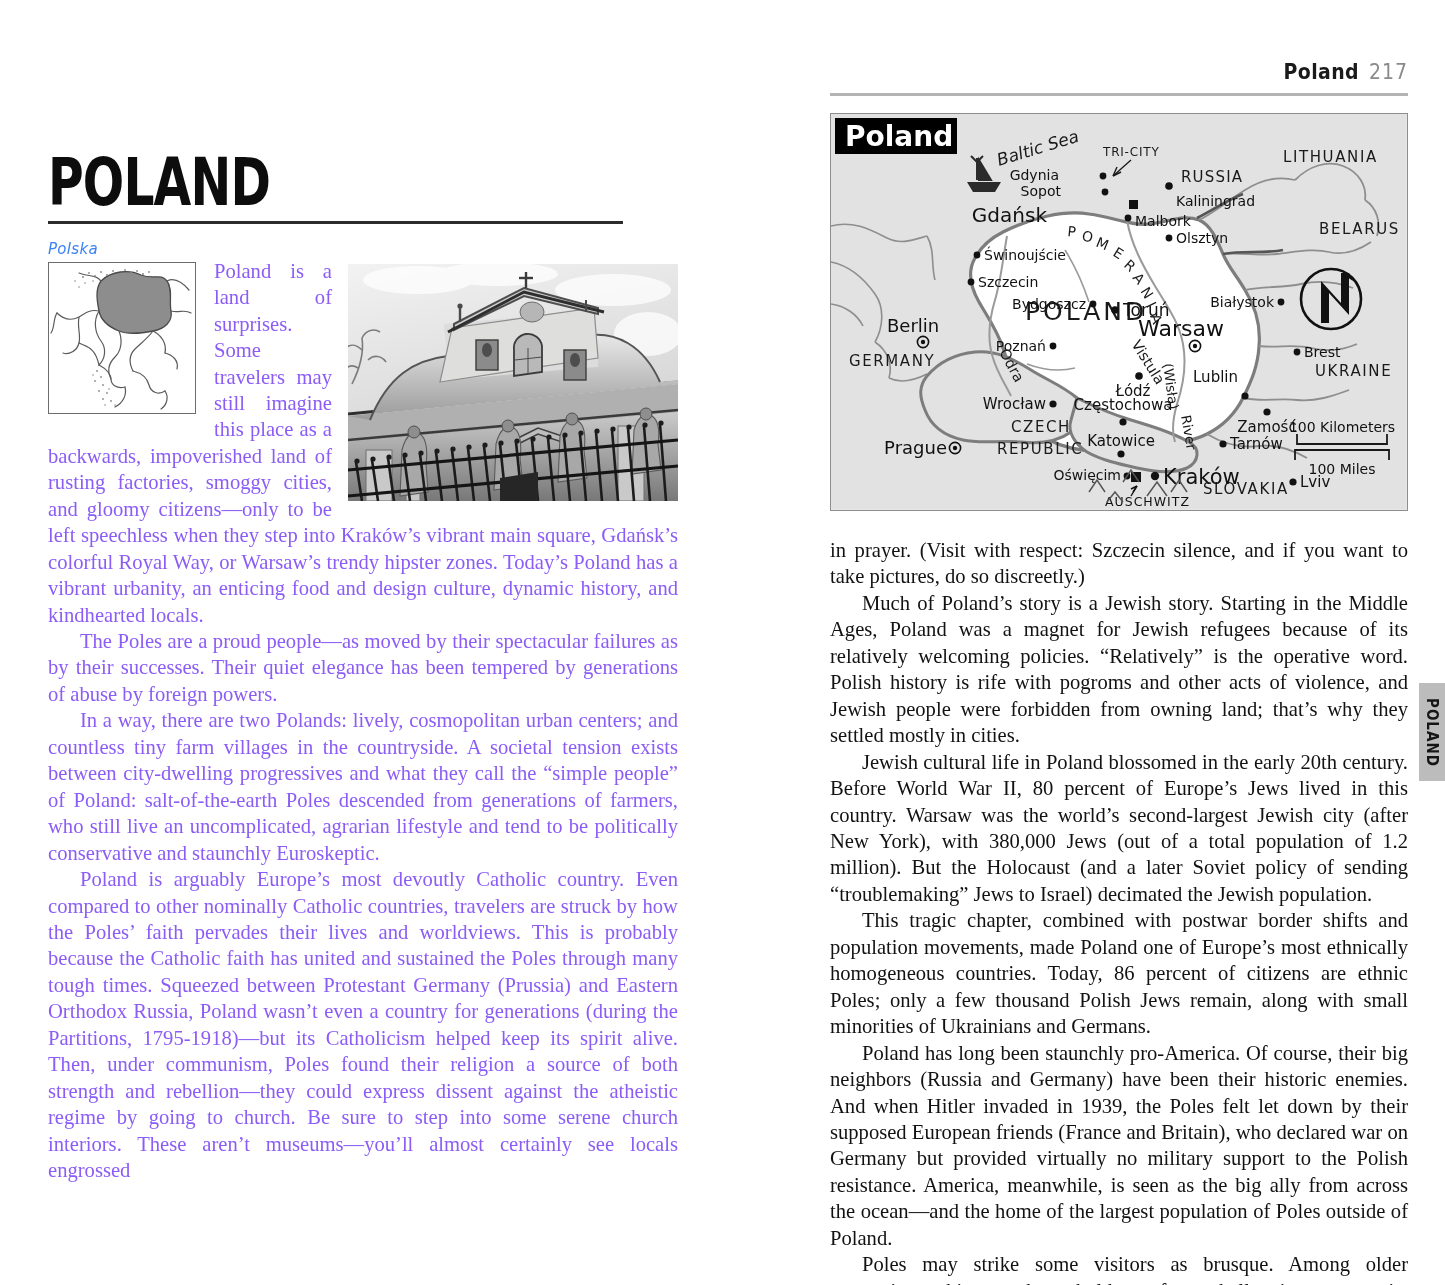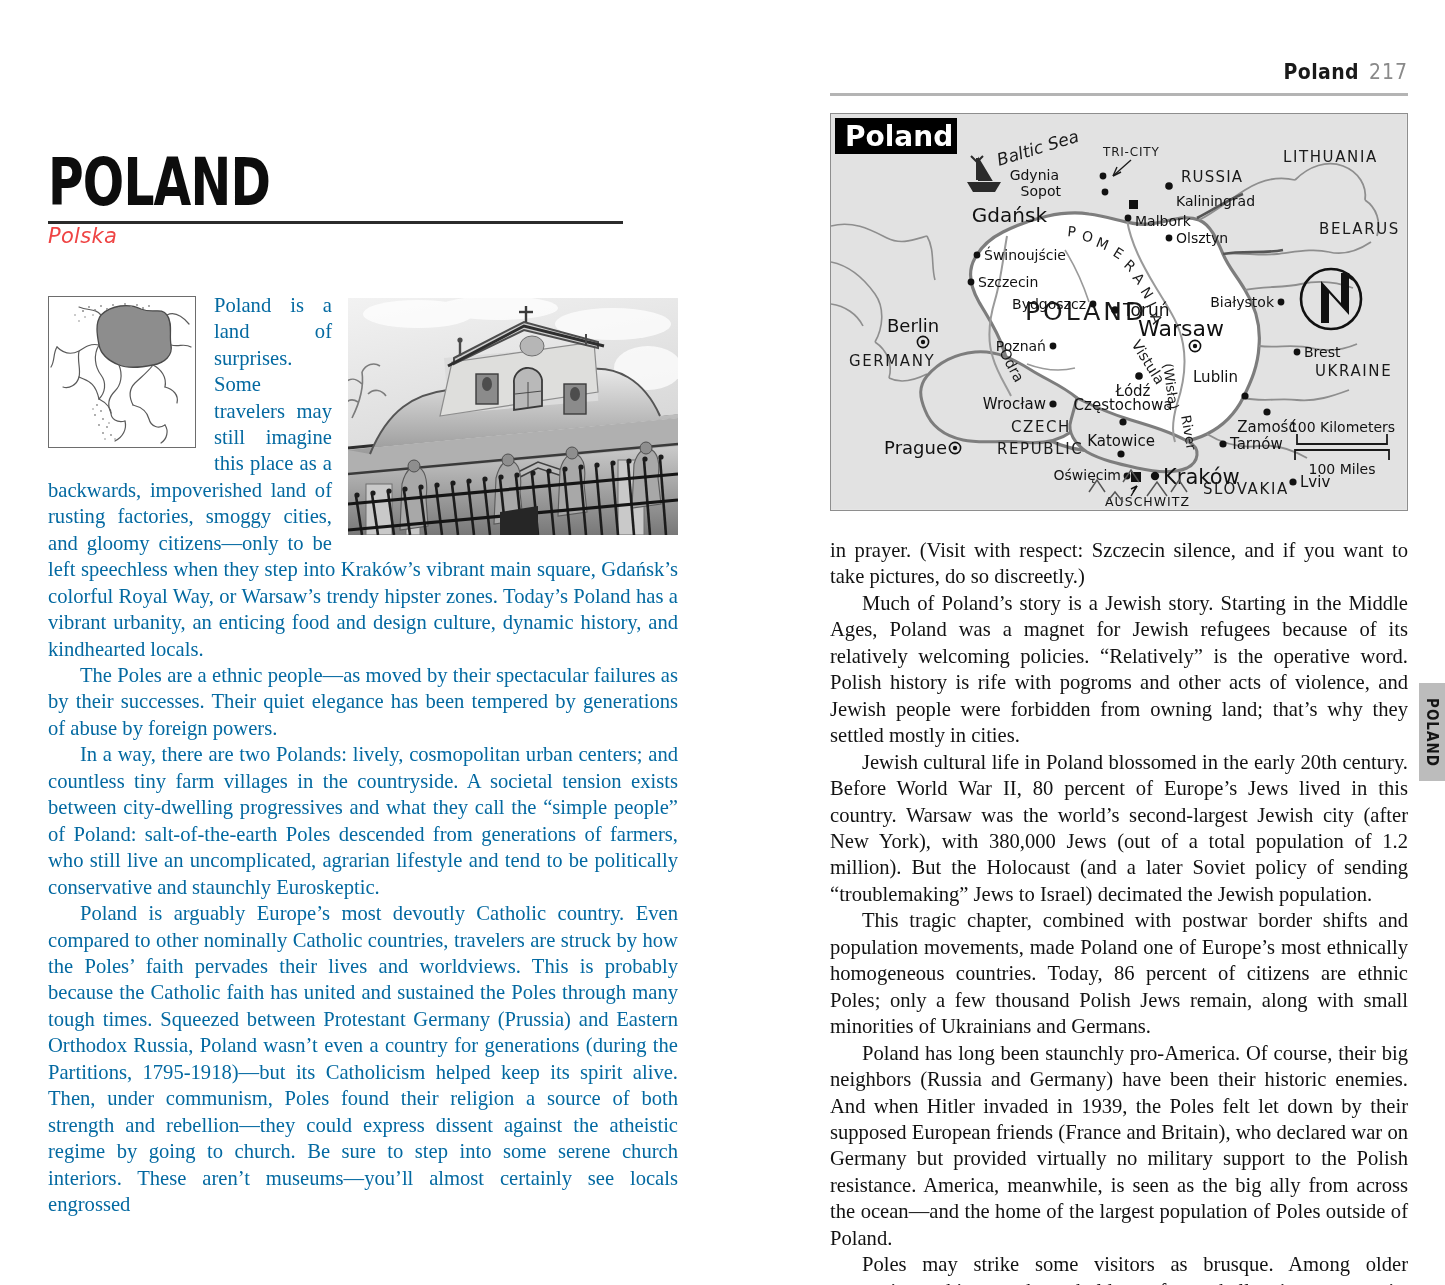--- a/index.html
+++ b/index.html
@@ -45,33 +45,32 @@
   }
   .title-rule {
     height: 3px;
     background: #2b2b2b;
     width: 575px;
     margin-top: 6px;
   }
   .country-subtitle {
     font-family: "DejaVu Sans", "Liberation Sans", sans-serif;
     font-style: italic;
-    font-size: 21px;
-    color: #ef4444;
-    margin-top: 0;
+    font-size: 15px;
+    color: #3b82f6;
+    margin-top: 16px;
     letter-spacing: 0.3px;
   }
 
   .body-col {
-    margin-top: 44px;
     font-size: 20.6px;
     line-height: 1.285;
     text-align: justify;
     hyphens: none;
-    color: #0369a1;
+    color: #8b5cf6;
   }
   .body-col p {
     margin: 0;
     text-indent: 1.55em;
   }
   .body-col p.first {
     text-indent: 0;
   }
 
   
@@ -402,21 +401,21 @@
               <circle cx="281" cy="163" r="2.6"></circle>
             <circle cx="297" cy="161" r="2.6"></circle>
               <circle cx="313" cy="159" r="2.6"></circle>
           </g>
 
           <path d="M152,214 L190,208 L190,237 L152,237 Z" fill="#262626"></path>
         </svg>
       </div>
 
       <p class="first">Poland is a land of surprises. Some travelers may still imagine this place as a backwards, impoverished land of rusting factories, smoggy cities, and gloomy citizens—only to be left speechless when they step into Kraków’s vibrant main square, Gdańsk’s colorful Royal Way, or Warsaw’s trendy hipster zones. Today’s Poland has a vibrant urbanity, an enticing food and design culture, dynamic history, and kindhearted locals.</p>
-      <p>The Poles are a ethnic people—as moved by their spectacular failures as by their successes. Their quiet elegance has been tempered by generations of abuse by foreign powers.</p>
+      <p>The Poles are a proud people—as moved by their spectacular failures as by their successes. Their quiet elegance has been tempered by generations of abuse by foreign powers.</p>
       <p>In a way, there are two Polands: lively, cosmopolitan urban centers; and countless tiny farm villages in the countryside. A societal tension exists between city-dwelling progressives and what they call the “simple people” of Poland: salt-of-the-earth Poles descended from generations of farmers, who still live an uncomplicated, agrarian lifestyle and tend to be politically conservative and staunchly Euroskeptic.</p>
       <p>Poland is arguably Europe’s most devoutly Catholic country. Even compared to other nominally Catholic countries, travelers are struck by how the Poles’ faith pervades their lives and worldviews. This is probably because the Catholic faith has united and sustained the Poles through many tough times. Squeezed between Protestant Germany (Prussia) and Eastern Orthodox Russia, Poland wasn’t even a country for generations (during the Partitions, 1795-1918)—but its Catholicism helped keep its spirit alive. Then, under communism, Poles found their religion a source of both strength and rebellion—they could express dissent against the atheistic regime by going to church. Be sure to step into some serene church interiors. These aren’t museums—you’ll almost certainly see locals engrossed</p>
       <div class="clearer"></div>
     </div>
   </div>
 
   <div class="right-page">
 
     <div class="folio">
       <span class="loc">Poland</span><span class="num">217</span>

